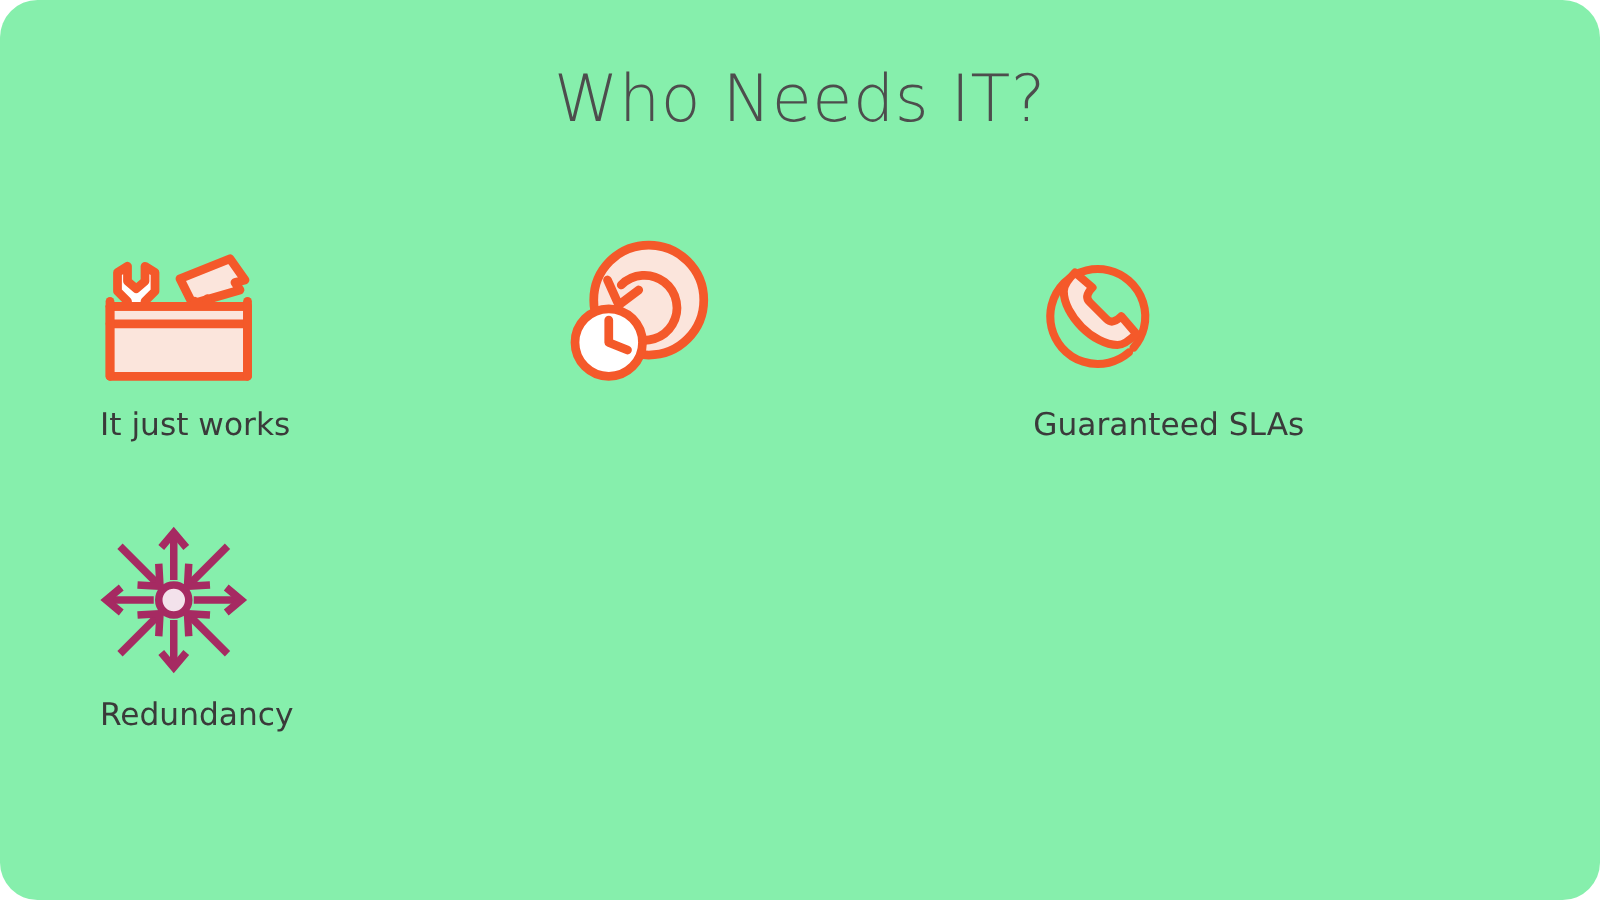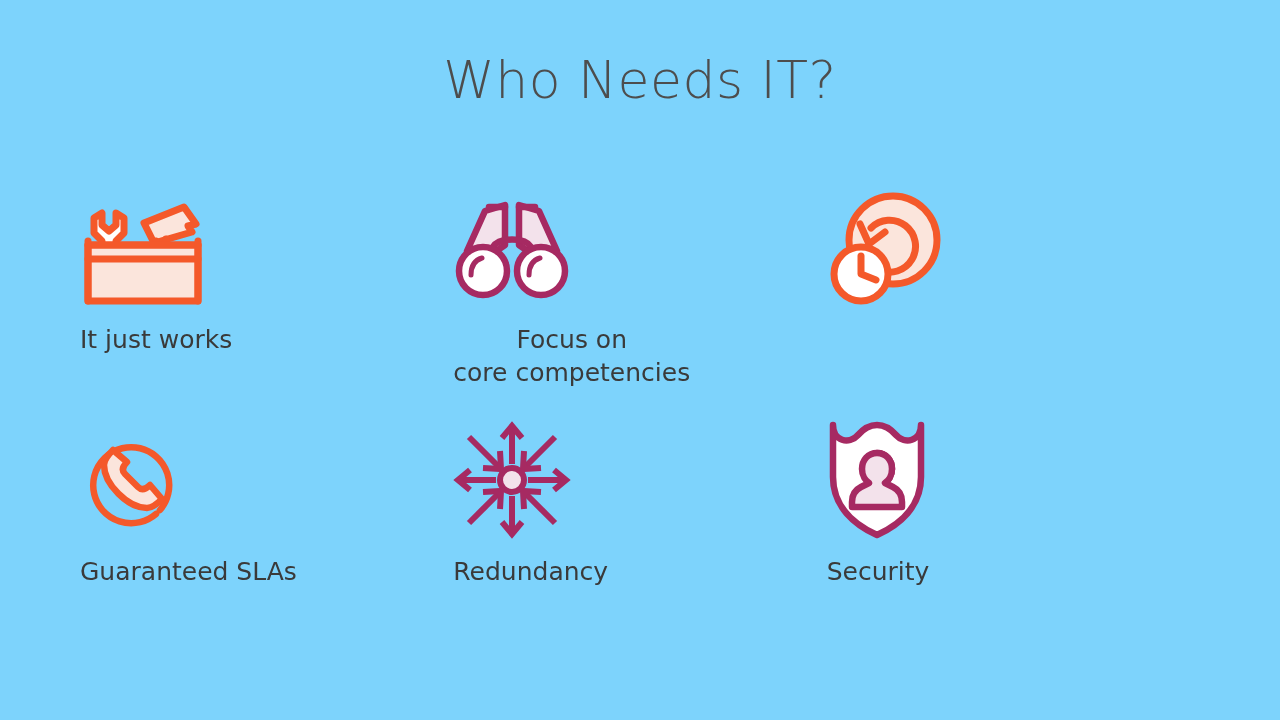--- a/index.html
+++ b/index.html
@@ -10,21 +10,22 @@
     height: 720px;
     background: #ffffff;
     font-family: "Liberation Sans", sans-serif;
     overflow: hidden;
   }
 
   #slide {
     position: relative;
     width: 1280px;
     height: 720px;
-    background: #7dd3fc;
+    background: #86efac;
+    border-radius: 30px;
   }
 
   #slide-title {
     position: absolute;
     top: 52px;
     left: 0;
     width: 1280px;
     text-align: center;
     font-size: 52px;
     font-weight: 300;
@@ -98,46 +99,20 @@
             <path d="M8 60 L118 60"></path>
             <path d="M8 74 L118 74"></path>
             <path d="M8 56 L8 116"></path>
             <path d="M118 56 L118 116"></path>
           </g>
         </svg>
       </div>
       <div class="cell-label">It just works</div>
     </div>
 
-    <div class="cell">
-      <div class="icon-wrap">
-        <svg width="118" height="118" viewBox="0 0 118 118" aria-hidden="true">
-          <g fill="none" stroke="#A62A62" stroke-width="6.5" stroke-linejoin="round" stroke-linecap="round">
-
-            <path d="M52 16 L52 56 L26 74 L14 62 L32 22 Z" fill="#F3E2EB"></path>
-
-            <path d="M66 16 L66 56 L92 74 L104 62 L86 22 Z" fill="#F3E2EB"></path>
-
-            <path d="M36 18 L52 18"></path>
-            <path d="M66 18 L82 18"></path>
-
-            <path d="M40 58 C46 48 72 48 78 58" fill="none"></path>
-
-            <circle cx="30" cy="82" r="24" fill="#ffffff"></circle>
-
-            <circle cx="88" cy="82" r="24" fill="#ffffff"></circle>
-
-            <path d="M18 86 C18 76 22 71 29 69" stroke-width="5"></path>
-            <path d="M76 86 C76 76 80 71 87 69" stroke-width="5"></path>
-          </g>
-        </svg>
-      </div>
-      <div class="cell-label">Focus on
-core competencies</div>
-    </div>
 
     <div class="cell">
       <div class="icon-wrap">
         <svg width="120" height="120" viewBox="0 0 120 120" aria-hidden="true">
           <g fill="none" stroke="#F4592A" stroke-width="7" stroke-linejoin="round" stroke-linecap="round">
 
             <circle cx="66" cy="52" r="44" fill="#FBE5DC"></circle>
 
             <path d="M44 40 A26 26 0 1 1 52 82" fill="none"></path>
 
@@ -195,33 +170,15 @@
             <path d="M30 71 L48 70 L47 88"></path>
 
             <path d="M102 102 L71 71"></path>
             <path d="M88 71 L70 70 L71 88"></path>
           </g>
         </svg>
       </div>
       <div class="cell-label">Redundancy</div>
     </div>
 
-    <div class="cell">
-      <div class="icon-wrap">
-        <svg width="100" height="122" viewBox="0 0 100 122" aria-hidden="true">
-          <g fill="none" stroke="#A62A62" stroke-width="6.5" stroke-linejoin="round" stroke-linecap="round">
-
-            <path d="M6 6 C6 22 22 26 31 16 C38 8 44 6 50 6 C56 6 62 8 69 16 C78 26 94 22 94 6
-                     L94 58 C94 88 72 106 50 116 C28 106 6 88 6 58 Z" fill="#ffffff"></path>
-
-            <path d="M50 34 C59 34 65 41 65 50 C65 57 61 62 58 64" fill="#F3E2EB"></path>
-
-            <path d="M58 64 C58 64 62 66 66 68 C72 71 75 76 75 83 L75 88 L25 88 L25 83
-                     C25 76 28 71 34 68 C38 66 42 64 42 64 C39 62 35 57 35 50
-                     C35 41 41 34 50 34 C59 34 65 41 65 50 C65 57 61 62 58 64 Z" fill="#F3E2EB"></path>
-          </g>
-        </svg>
-      </div>
-      <div class="cell-label">Security</div>
-    </div>
 
   </div>
 </div>
 
 </body></html>

